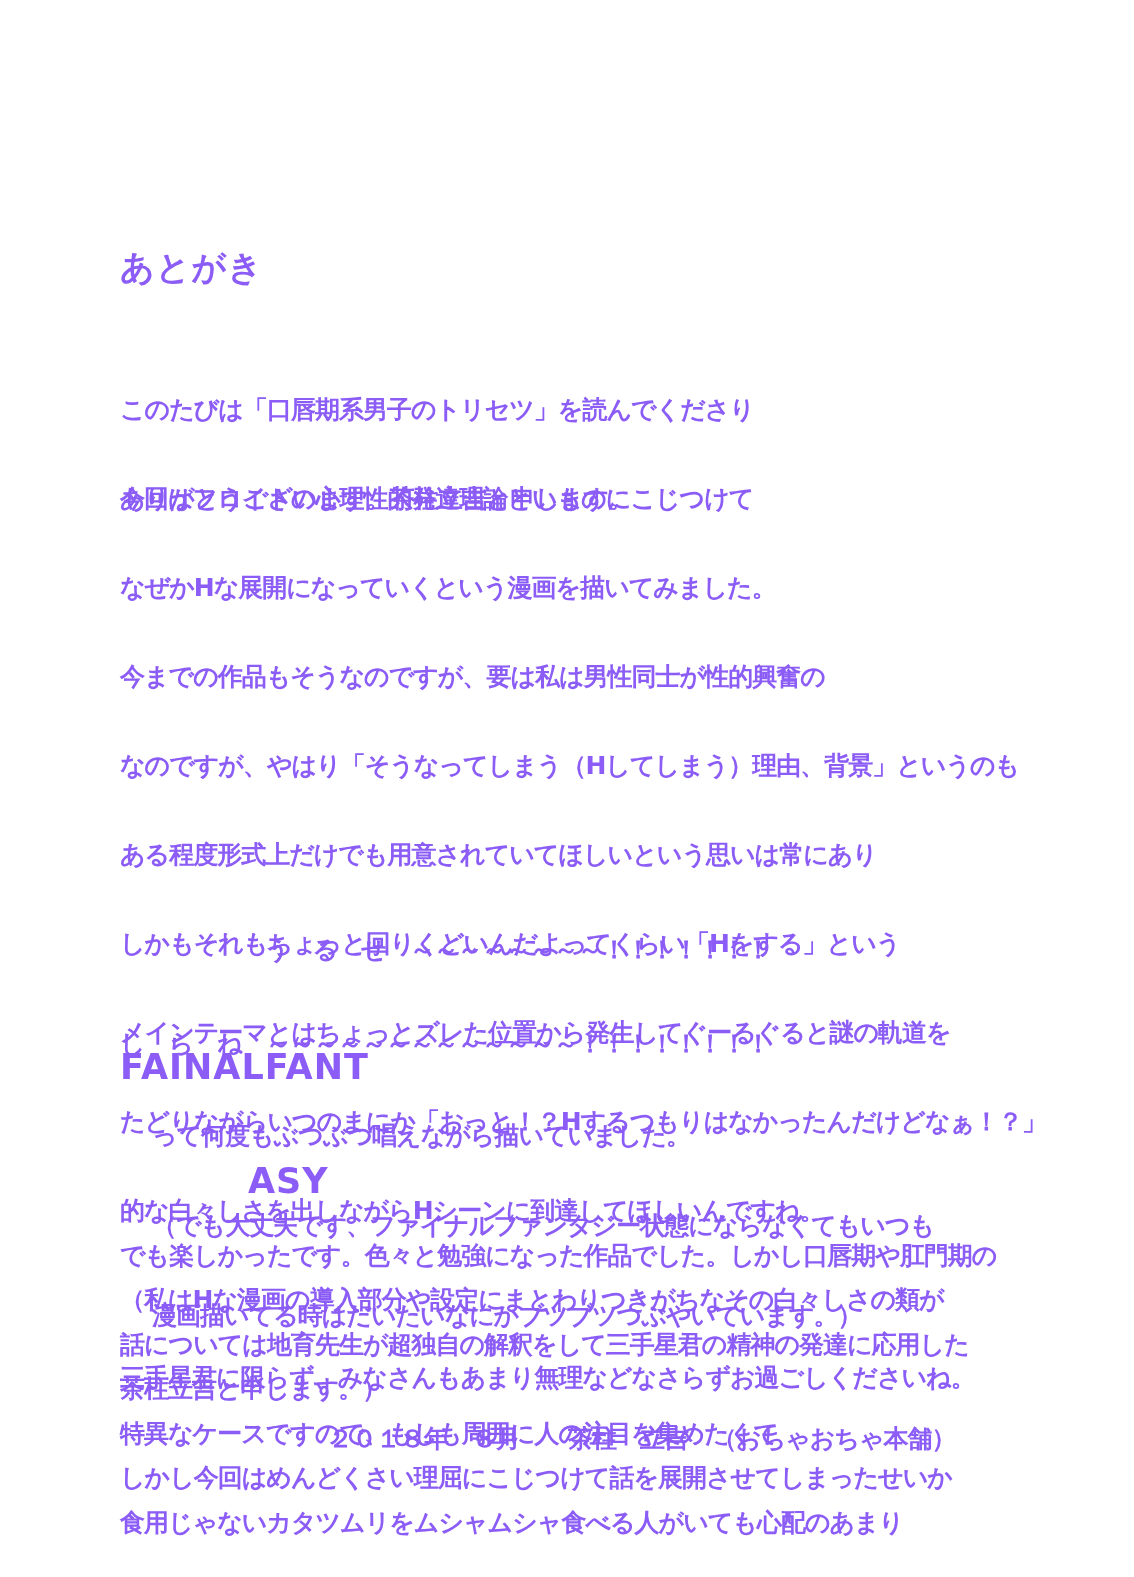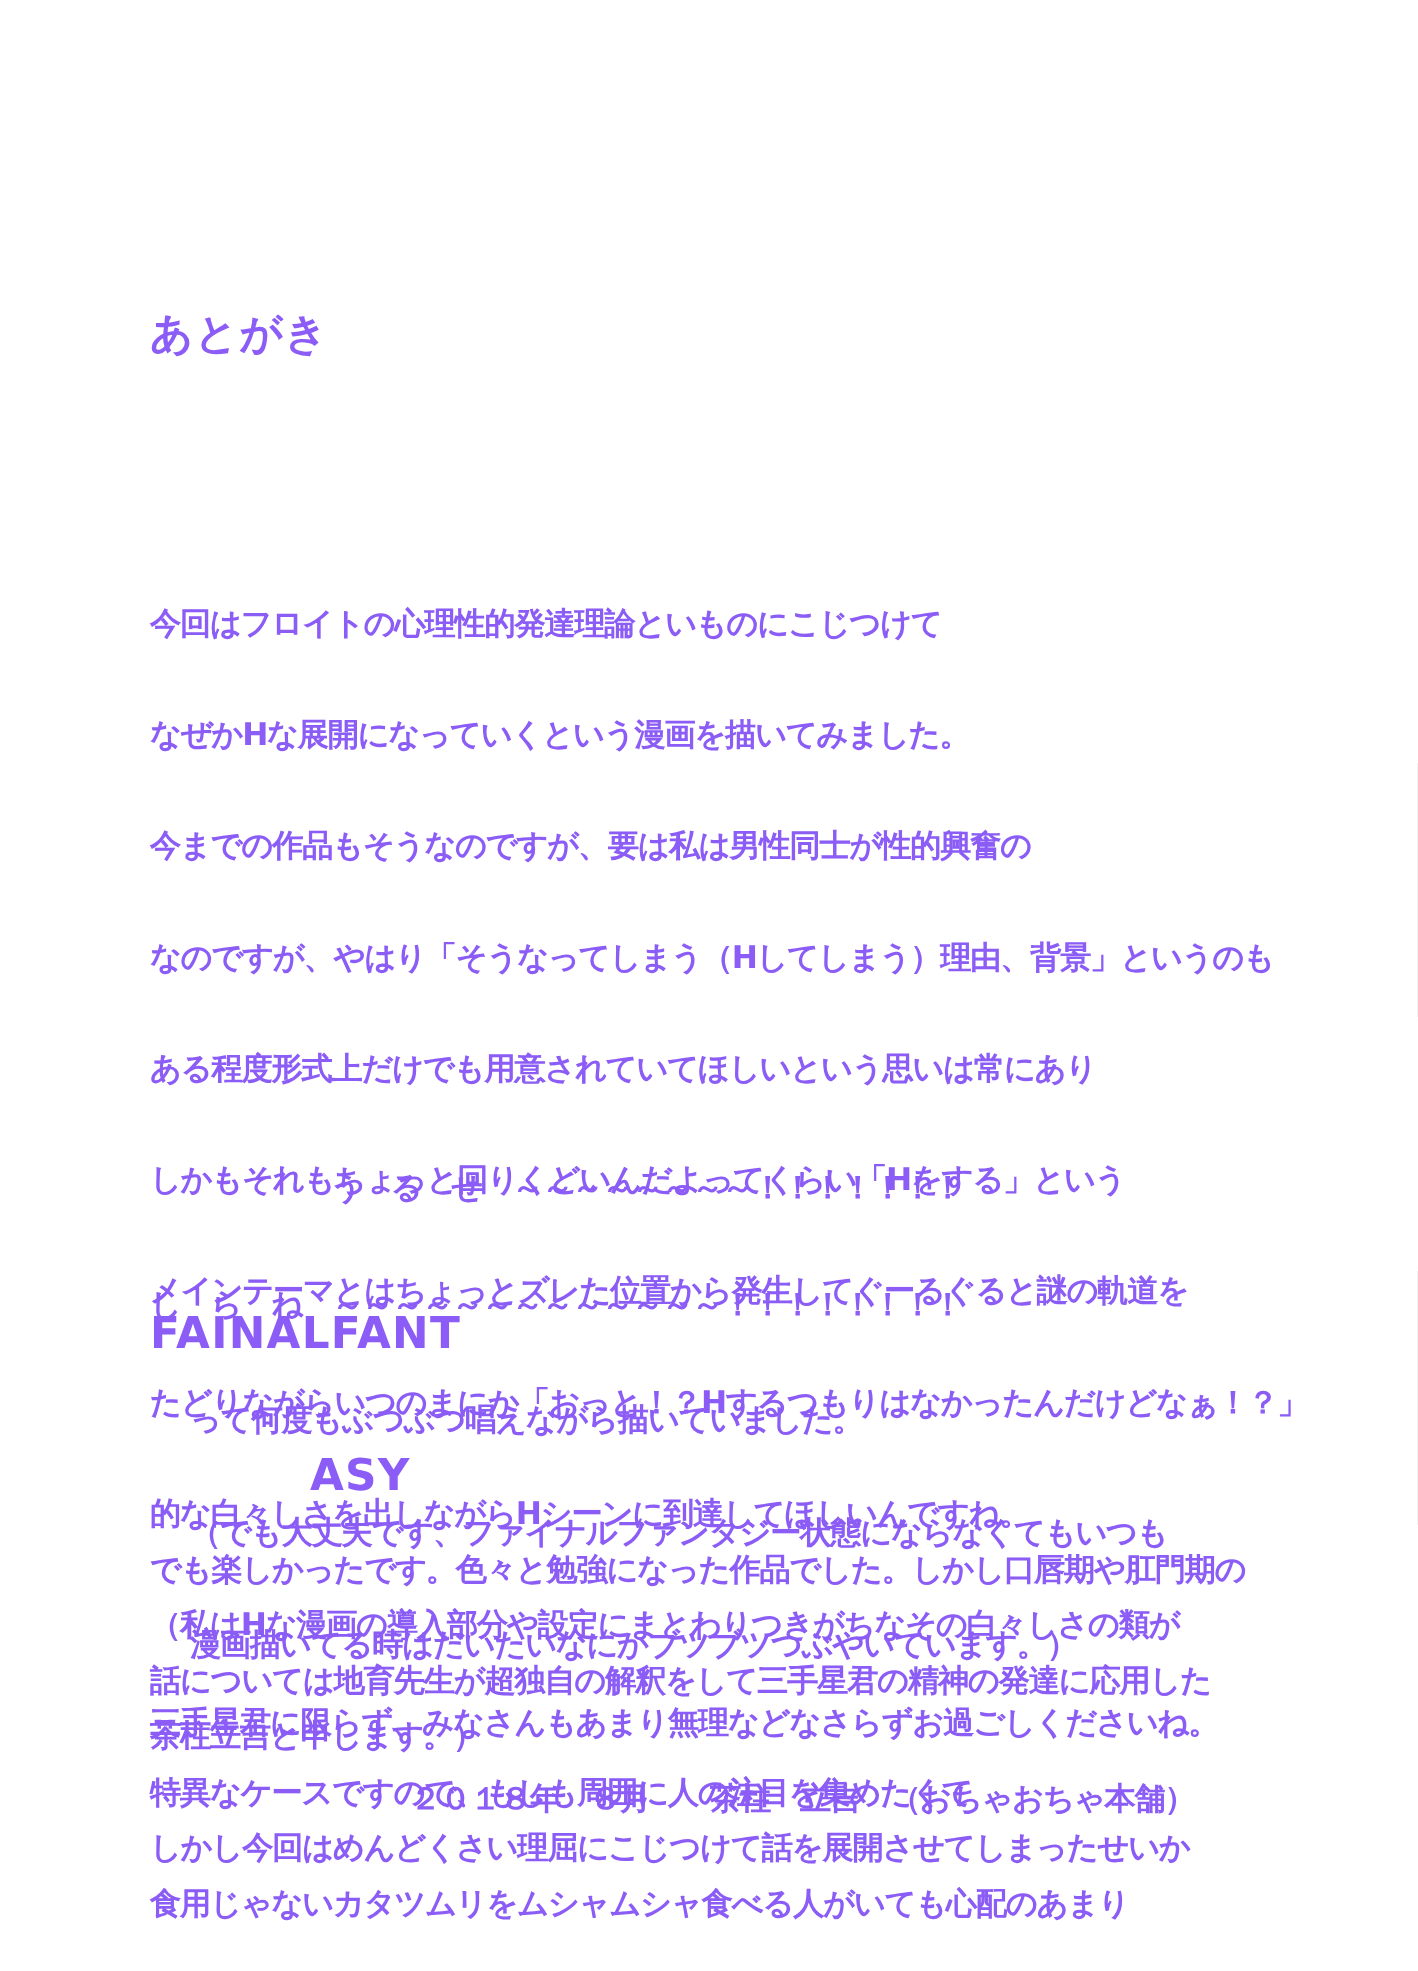--- a/index.html
+++ b/index.html
@@ -56,20 +56,24 @@
     left: 328px;
   }
 </style>
 </head>
 <body>
 
 <div class="page">
 
   <div class="block title">あとがき</div>
 
+  <div class="block body-text intro">
+    <div class="line">このたびは「口唇期系男子のトリセツ」を読んでくださり</div>
+    <div class="line">ありがとうございます。茶柱立吉と申します。</div>
+  </div>
 
   <div class="block body-text main">
     <div class="line">今回はフロイトの心理性的発達理論といものにこじつけて</div>
     <div class="line">なぜかHな展開になっていくという漫画を描いてみました。</div>
     <div class="line">今までの作品もそうなのですが、要は私は男性同士が性的興奮の</div>
     <div class="line">なのですが、やはり「そうなってしまう（Hしてしまう）理由、背景」というのも</div>
     <div class="line">ある程度形式上だけでも用意されていてほしいという思いは常にあり</div>
     <div class="line">しかもそれもちょっと回りくどいんだよってくらい「Hをする」という</div>
     <div class="line">メインテーマとはちょっとズレた位置から発生してぐーるぐると謎の軌道を</div>
     <div class="line">たどりながらいつのまにか「おっと！？Hするつもりはなかったんだけどなぁ！？」</div>

